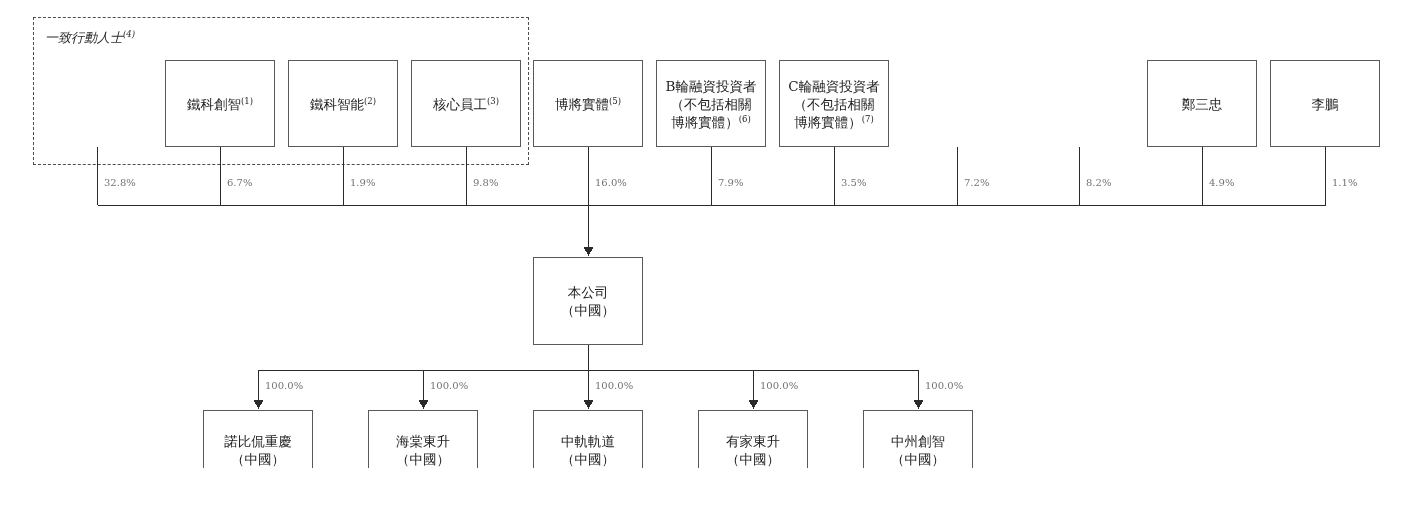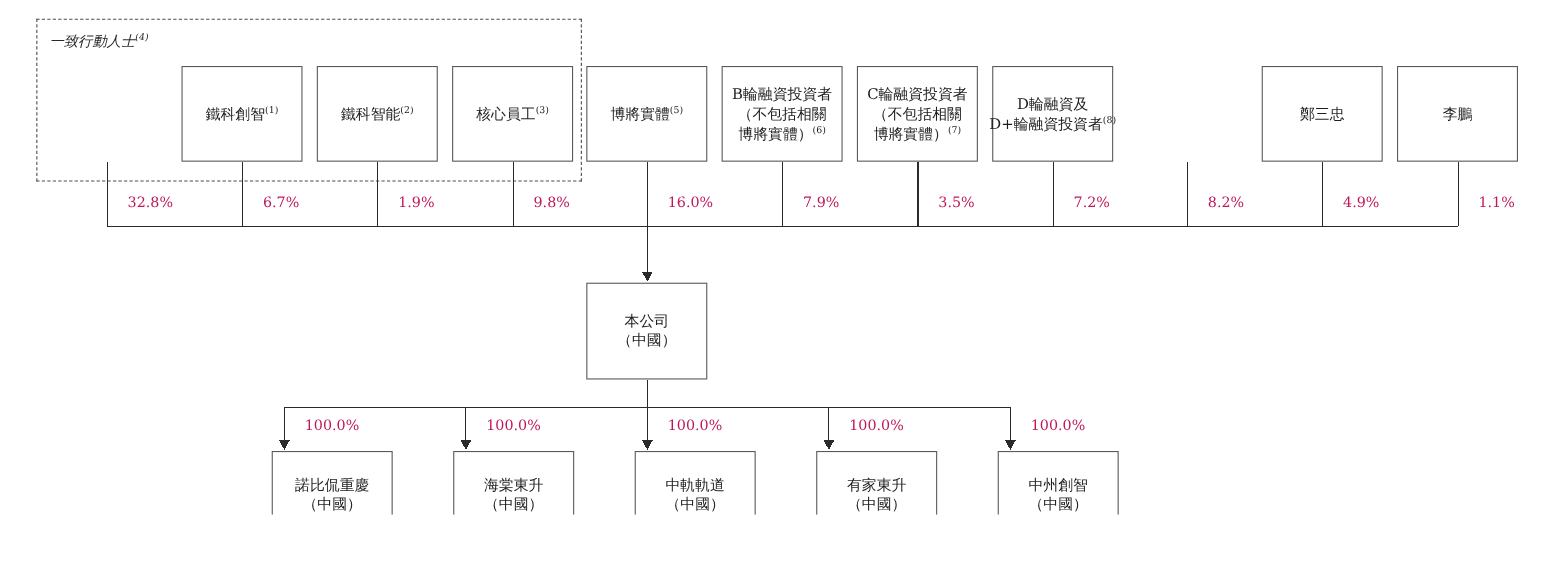--- a/index.html
+++ b/index.html
@@ -19,24 +19,24 @@
   svg.wires{position:absolute;left:0;top:0;z-index:2;}
   .box{
     position:absolute;width:110px;height:87px;box-sizing:border-box;
     border:1px solid #58595b;background:#ffffff;z-index:3;
     display:flex;flex-direction:column;justify-content:center;align-items:center;
     text-align:center;font-size:13.5px;line-height:18px;color:#1d1d1d;
   }
   .box .line{white-space:nowrap;}
   sup{font-size:8.5px;line-height:0;vertical-align:super;letter-spacing:0;}
   .pct{
-    position:absolute;font-size:13px;color:#be185d;white-space:nowrap;z-index:3;margin-left:12px;
+    position:absolute;font-size:10px;color:#737373;white-space:nowrap;z-index:3;
   }
   .company{height:88px;}
-  .sub{height:80px;margin-left:44px;}
+  .sub{height:80px;}
 </style>
 </head>
 <body>
 
 <div class="stage">
 
   <div class="dashed-group">
     <div class="group-label"><span>一致行動人士</span><sup>(4)</sup></div>
   </div>
 
@@ -88,24 +88,20 @@
   <div class="box" style="left:656px;top:60px">
     <div class="line">B輪融資投資者</div>
     <div class="line">（不包括相關</div>
     <div class="line"><span>博將實體）</span><sup>(6)</sup></div>
   </div>
   <div class="box" style="left:779px;top:60px">
     <div class="line">C輪融資投資者</div>
     <div class="line">（不包括相關</div>
     <div class="line"><span>博將實體）</span><sup>(7)</sup></div>
   </div>
-  <div class="box" style="left:902px;top:60px">
-    <div class="line">D輪融資及</div>
-    <div class="line"><span>D+輪融資投資者</span><sup>(8)</sup></div>
-  </div>
   <div class="box" style="left:1270px;top:60px">
     <div class="line"><span>李鵬</span><sup></sup></div>
   </div>
   <div class="box" style="left:1147px;top:60px">
     <div class="line"><span>鄭三忠</span><sup></sup></div>
   </div>
 
   <span class="pct" style="left:104px;top:177px">32.8%</span>
   <span class="pct" style="left:227px;top:177px">6.7%</span>
   <span class="pct" style="left:350px;top:177px">1.9%</span>

